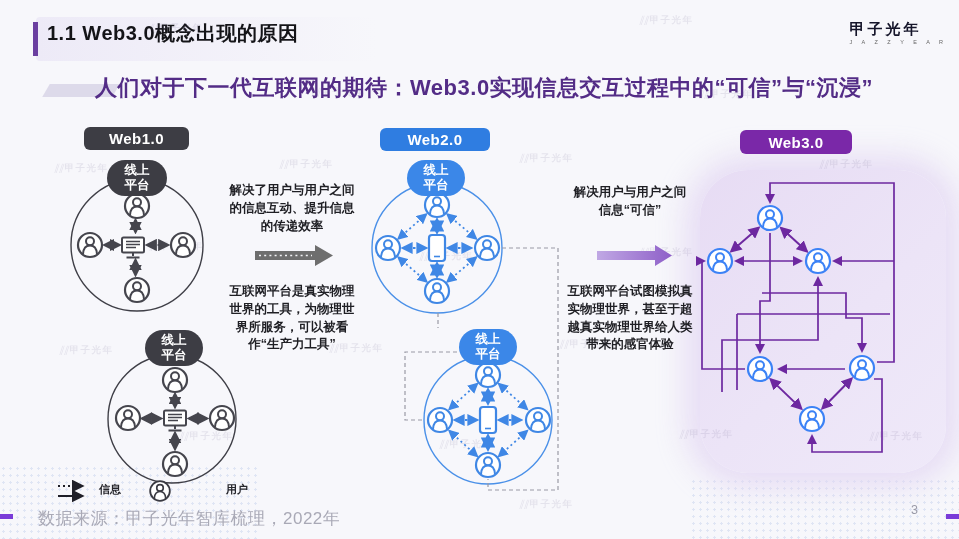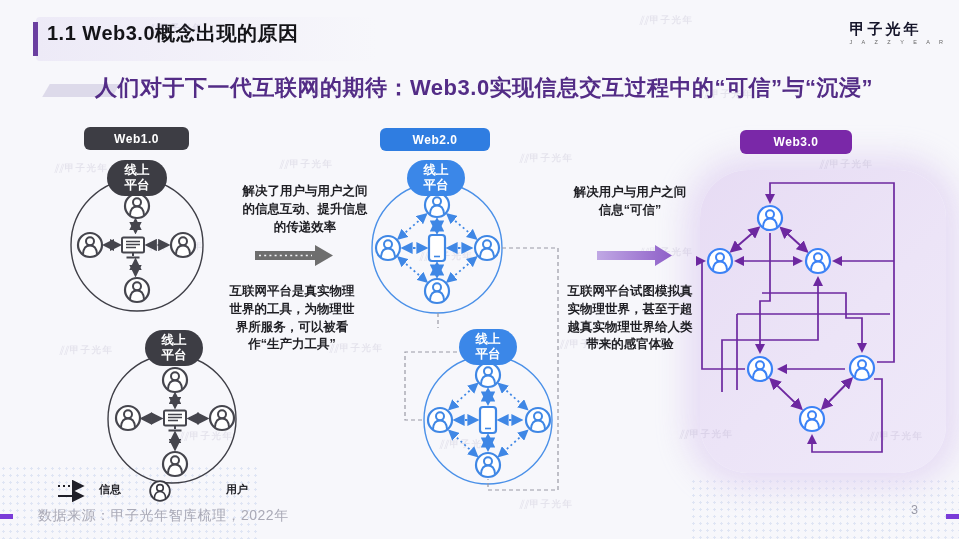--- a/index.html
+++ b/index.html
@@ -30,31 +30,31 @@
     background:linear-gradient(90deg,#edeaf7,rgba(247,246,251,0));border-radius:4px;}
   .title-bar{left:33px;top:22px;width:5px;height:34px;background:#6b3fa0;}
   .page-title{left:47px;top:20px;font-size:20px;font-weight:bold;color:#141418;letter-spacing:.5px;text-align:center;}
   .subtitle-deco{left:46px;top:84px;width:70px;height:13px;background:#c9c2dd;opacity:.55;transform:skewX(-30deg);}
   .subtitle{left:95px;top:73px;font-size:22px;font-weight:bold;color:#532c86;letter-spacing:.5px;}
   
   .logo{right:12px;top:12px;display:flex;align-items:center;gap:7px;}
   .logo-name{font-size:15px;font-weight:600;color:#15152a;letter-spacing:3px;line-height:17px;}
   .logo-sub{font-size:5.5px;color:#666;letter-spacing:4px;margin-top:2px;}
   
-  .badge{position:absolute;color:#fff;font-weight:bold;font-size:12px;text-align:center;
+  .badge{position:absolute;color:#fff;font-weight:bold;font-size:15px;text-align:center;
     border-radius:6px;display:flex;align-items:center;justify-content:center;letter-spacing:.5px;z-index:3;}
   .plat{position:absolute;color:#fff;font-weight:bold;font-size:12.5px;border-radius:18px;
     display:flex;align-items:center;justify-content:center;text-align:center;z-index:3;}
   .plat-in{display:block;width:27px;line-height:15.5px;word-break:break-all;}
   
   .ttext{position:absolute;font-size:12.5px;line-height:1.42;color:#1f1f24;font-weight:600;
     text-align:center;z-index:3;}
   
   .legend-label{position:absolute;font-size:11px;font-weight:bold;color:#26262c;z-index:3;}
-  .source{left:38px;top:507px;font-size:14px;color:#a9a9b6;letter-spacing:.5px;z-index:3;text-align:center;}
+  .source{left:38px;top:507px;font-size:17px;color:#a9a9b6;letter-spacing:.5px;z-index:3;text-align:center;}
   .pagenum{left:911px;top:503px;font-size:12.5px;color:#9a9aa8;z-index:3;}
   .side-dash{position:absolute;top:514px;width:13px;height:5px;background:#7a3bd8;z-index:3;}
   svg.layer{position:absolute;left:0;top:0;z-index:2;pointer-events:none;}
 </style>
 </head>
 <body>
 
 <div class="dots" style="left:0;top:465px;width:260px;height:74px;"></div>
 <div class="dots" style="left:690px;top:478px;width:269px;height:61px;"></div>
 <div class="blob" style="left:700px;top:170px;width:246px;height:303px;"></div>
@@ -119,21 +119,21 @@
 <div class="plat" style="left:145px;top:330px;width:58px;height:36px;background:#3d3d44;">
     <span class="plat-in">线上平台</span>
   </div>
 <div class="plat" style="left:407px;top:160px;width:58px;height:36px;background:#3b87e8;">
     <span class="plat-in">线上平台</span>
   </div>
 <div class="plat" style="left:459px;top:329px;width:58px;height:36px;background:#3b87e8;">
     <span class="plat-in">线上平台</span>
   </div>
 
-<div class="ttext" style="left:239px;top:183px;width:132px;">解决了用户与用户之间的信息互动、提升信息的传递效率</div>
+<div class="ttext" style="left:226px;top:183px;width:132px;font-family:Liberation Mono, monospace;">解决了用户与用户之间的信息互动、提升信息的传递效率</div>
 <div class="ttext" style="left:228px;top:283px;width:128px;text-align:center;">互联网平台是真实物理世界的工具，为物理世界所服务，可以被看作“生产力工具”</div>
 <div class="ttext" style="left:570px;top:184px;width:120px;">解决用户与用户之间信息“可信”</div>
 <div class="ttext" style="left:566px;top:283px;width:128px;">互联网平台试图模拟真实物理世界，甚至于超越真实物理世界给人类带来的感官体验</div>
 
 <div class="legend-label" style="left:99px;top:482px;">信息</div>
 <div class="legend-label" style="left:178px;top:482px;margin-left:48px;">用户</div>
 
 <div class="abs source">数据来源：甲子光年智库梳理，2022年</div>
 <div class="abs pagenum">3</div>
 <div class="side-dash" style="left:0;"></div>

